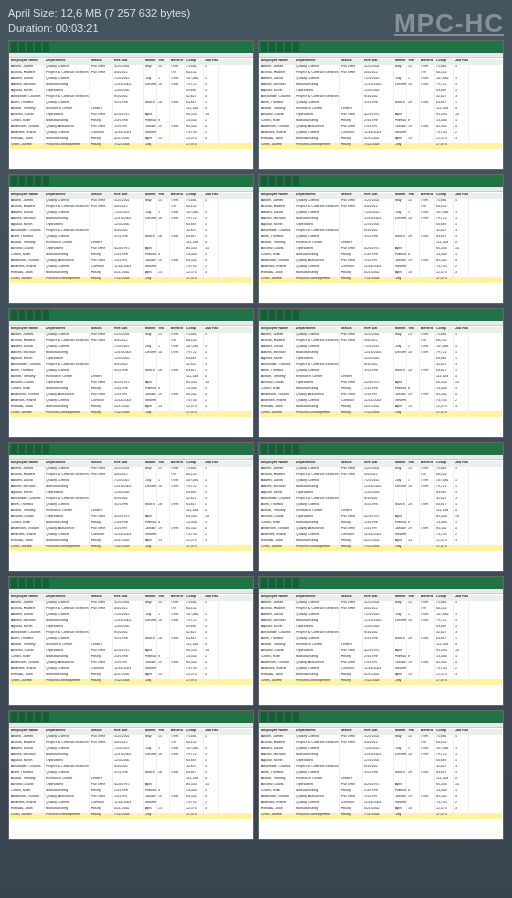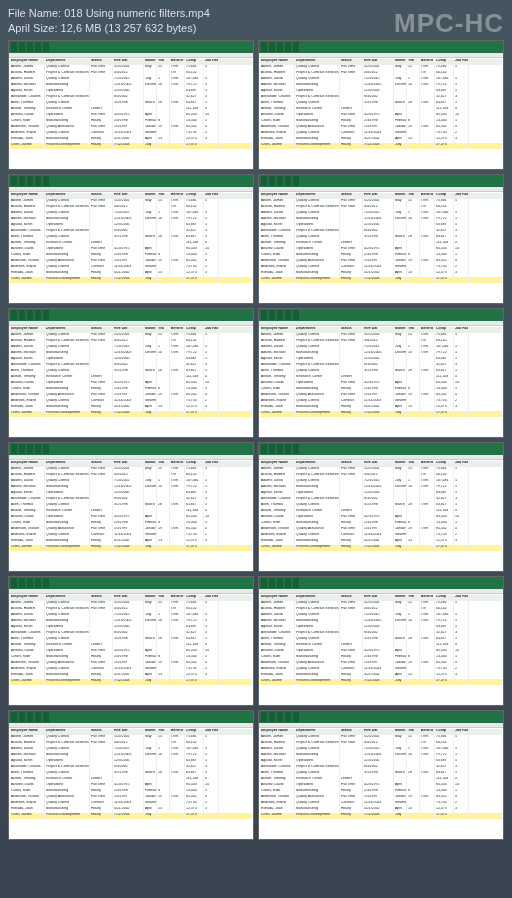--- a/index.html
+++ b/index.html
@@ -23,20 +23,21 @@
   }
   .watermark {
     position: absolute;
     right: 8px;
     top: 6px;
     font-size: 26px;
     font-weight: 700;
     letter-spacing: 1px;
     color: rgba(255,255,255,0.35);
     font-family: Arial, sans-serif;
+    text-decoration: underline;
   }
   .grid {
     display: grid;
     grid-template-columns: 1fr 1fr;
     grid-auto-rows: 130px;
     gap: 4px;
     padding: 0 8px 8px 8px;
   }
   .thumb {
     background: #f4f4f4;
@@ -72,22 +73,22 @@
   .cell { overflow:hidden; white-space:nowrap; padding:0 1px; color:#222; border-right:0.5px solid #eee; height:100%;}
   .c-name{width:32px;} .c-dept{width:42px;} .c-stat{width:20px;} .c-date{width:28px;}
   .c-m{width:10px;} .c-y{width:10px;} .c-b{width:12px;} .c-c{width:16px;} .c-r{width:12px;}
   .hl { background:#fff3a0;}
 </style>
 </head>
 <body>
 
 <div class="info-bar">
   <div class="watermark">MPC-HC</div>
-  <div><span>File Name:</span> <span>018 Using numeric filters.mp4</span></div>
-  <div><span>April Size:</span> <span>12,6 MB (13 257 632 bytes)</span></div>
+  <div><span>April Size:</span> <span>12,6 MB (7 257 632 bytes)</span></div>
+  <div><span>Duration:</span> <span>00:03:21</span></div>
 </div>
 
 <div class="grid" id="grid">
     <div class="thumb">
       <div class="ribbon">
         <span></span>
         <span></span>
         <span></span>
         <span></span>
         <span></span>

